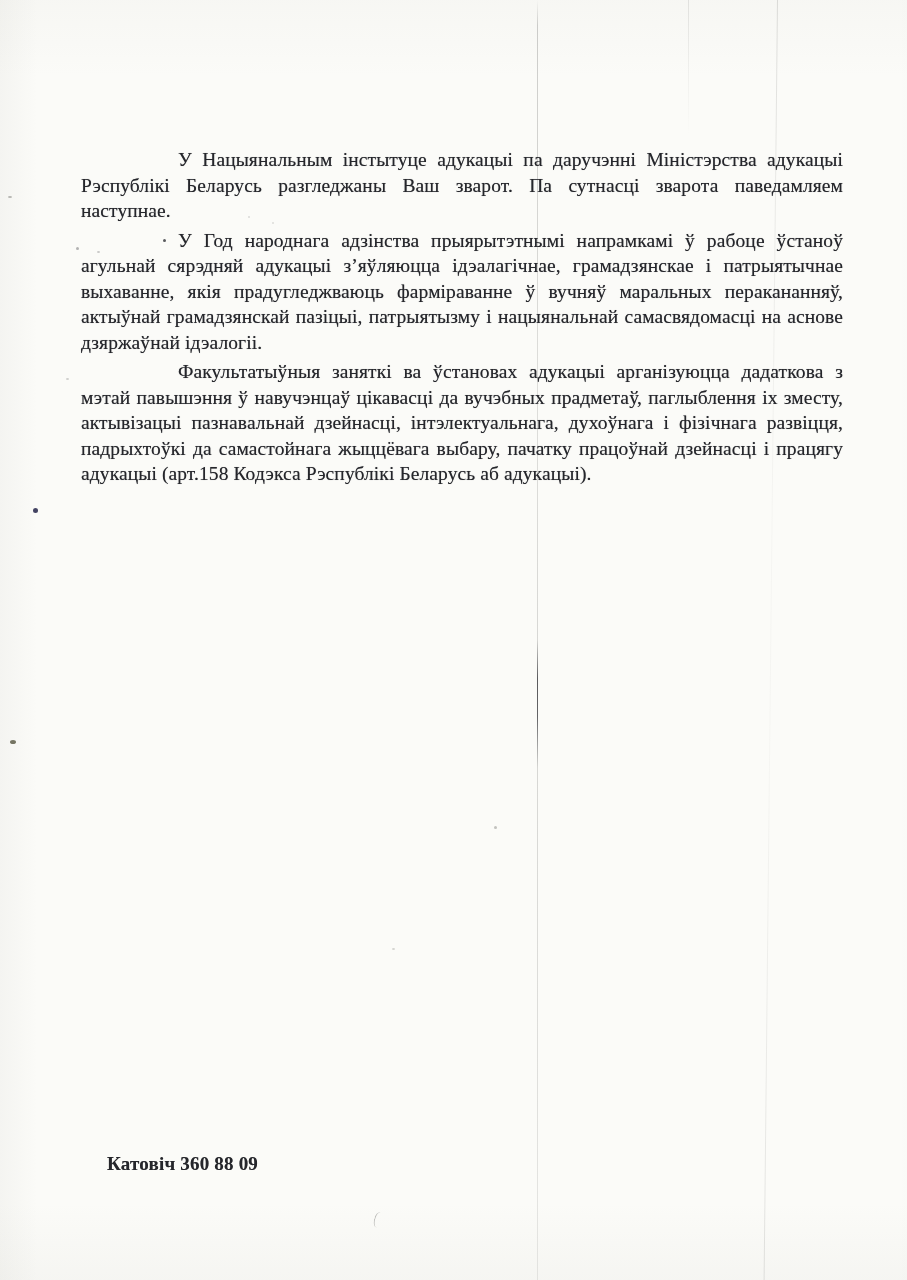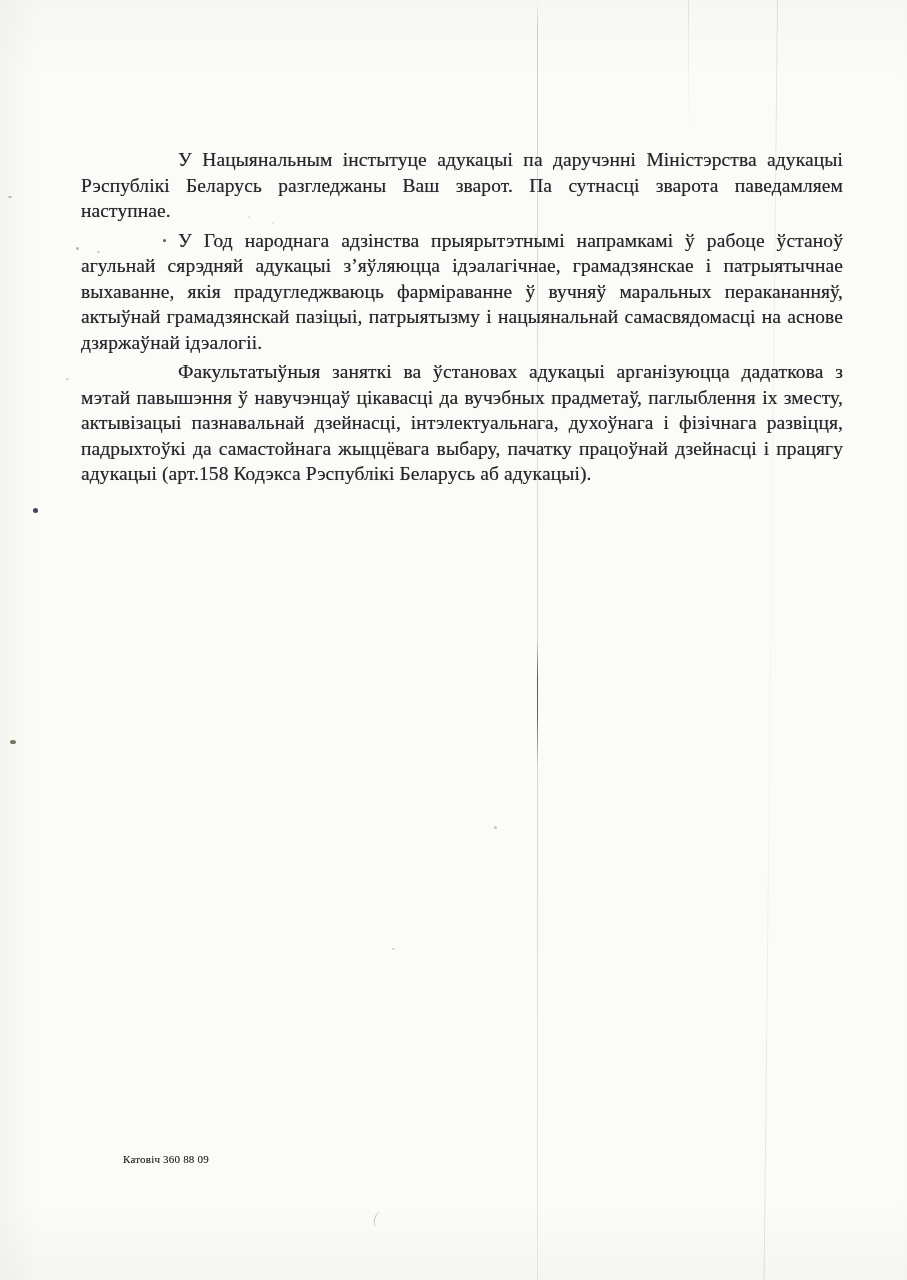--- a/index.html
+++ b/index.html
@@ -33,25 +33,26 @@
     text-align:justify;
     letter-spacing:0.1px;
   }
   .textblock p{
     margin:0 0 4px 0;
     text-indent:97px;
     text-shadow:0 0 0.7px rgba(37,38,43,0.55);
   }
   .footer-ref{
     position:absolute;
-    left:123px; top:1153px;
+    left:107px; top:1153px;
     color:var(--ink);
-    font-size:11px;
+    font-size:19px;
     letter-spacing:0.2px;
     text-shadow:0 0 0.5px rgba(37,38,43,0.45);
+    font-weight:bold;
   }
   
   .fold{position:absolute;top:0;width:1px;height:1280px;pointer-events:none;}
   .fold-main{
     left:537px;
     background:linear-gradient(to bottom,
       rgba(130,130,128,0.00) 0%,
       rgba(130,130,128,0.38) 2%,
       rgba(145,145,142,0.28) 30%,
       rgba(140,140,138,0.32) 50%,

